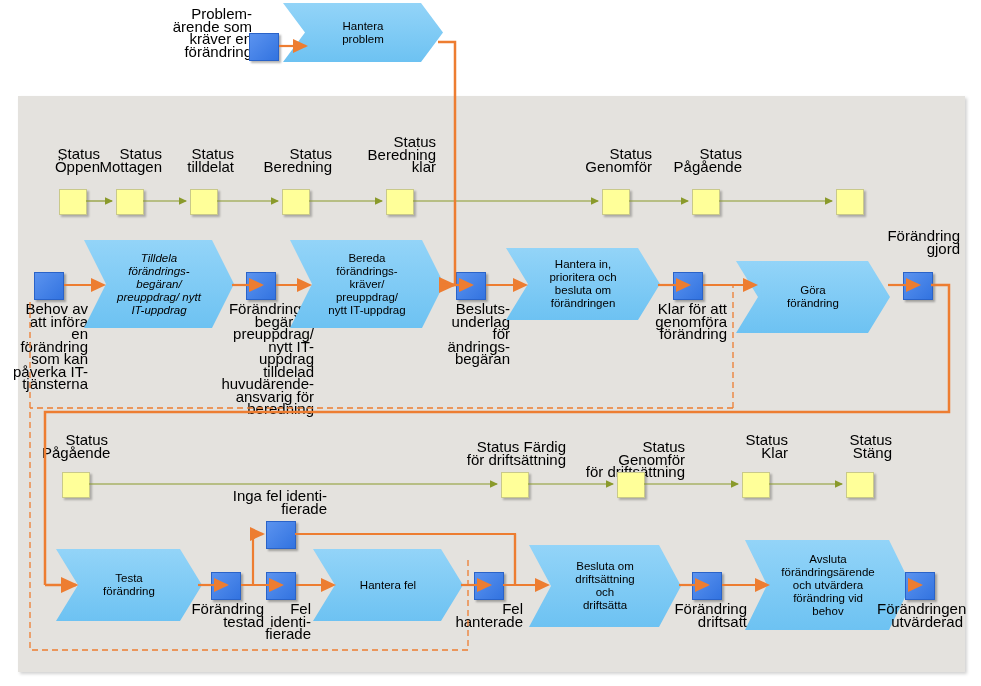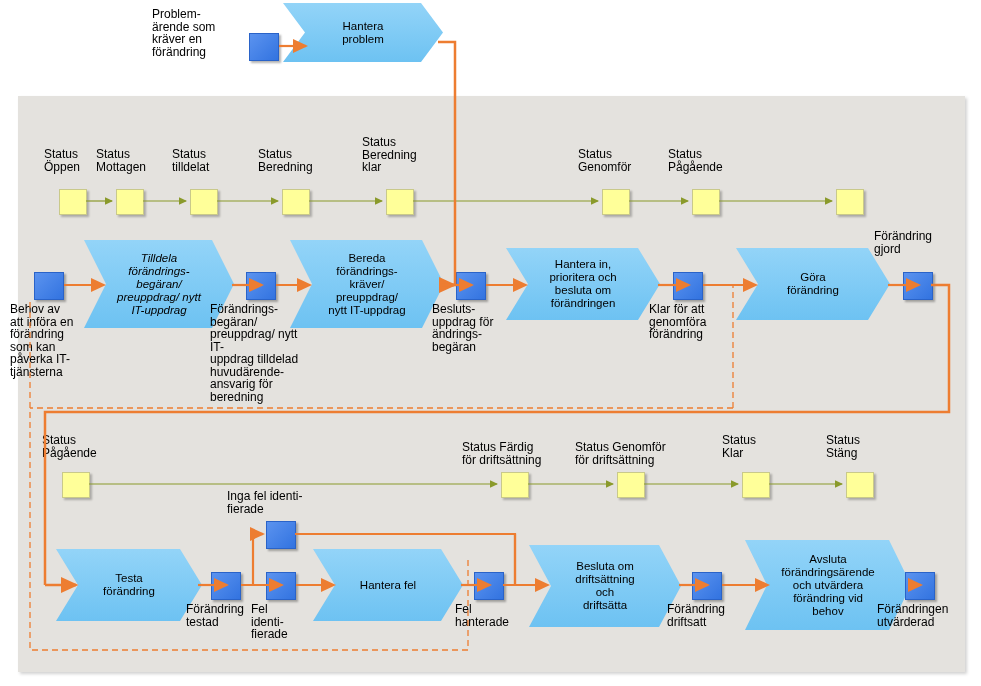--- a/index.html
+++ b/index.html
@@ -1,19 +1,19 @@
 <!DOCTYPE html>
 <html><head>
 <meta charset="utf-8">
 <style>
   html,body{margin:0;padding:0;background:#ffffff;}
   body{font-family:"Liberation Sans","DejaVu Sans",sans-serif;}
   #stage{position:relative;width:981px;height:686px;background:#ffffff;overflow:hidden;}
   #panel{position:absolute;left:18px;top:96px;width:947px;height:576px;background:#e4e2de;box-shadow:2px 2px 3px rgba(0,0,0,.18);}
-  .lbl{position:absolute;font-size:12px;line-height:12.5px;color:#000;text-align:left;white-space:pre-line;}
+  .lbl{position:absolute;font-size:15px;line-height:12.5px;color:#000;text-align:right;white-space:pre-line;}
   .ybox{position:absolute;width:26px;height:24px;background:#ffff99;border:1px solid #c9c98a;box-shadow:2px 2px 2px rgba(0,0,0,.25);}
   .bbox{position:absolute;width:28px;height:26px;background:#3d7fe8;background:linear-gradient(135deg,#5b93ef 0%,#3273e0 100%);border:1px solid #2a63c8;box-shadow:2px 2px 2px rgba(0,0,0,.3);}
   .chev{position:absolute;background:#7fcbf5;background:linear-gradient(180deg,#93d4f8 0%,#6dc2f2 100%);
         clip-path:polygon(0 0, calc(100% - 22px) 0, 100% 50%, calc(100% - 22px) 100%, 0 100%, 22px 50%);
         display:flex;align-items:center;justify-content:center;text-align:center;
         font-size:11.5px;line-height:13px;color:#000;filter:drop-shadow(2px 2px 2px rgba(0,0,0,.28));white-space:pre-line;padding:0 6px;box-sizing:border-box;}
   svg.ov{position:absolute;left:0;top:0;width:981px;height:686px;pointer-events:none;}
 </style>
 </head>
 <body>
@@ -79,35 +79,35 @@
 beredning</div>
 
   <div class="chev" style="left:290px;top:240px;width:154px;height:88px;">Bereda
 förändrings-
 kräver/
 preuppdrag/
 nytt IT-uppdrag</div>
 
   <div class="bbox" style="left:456px;top:272px;"></div>
   <div class="lbl" style="left:432px;top:303px;width:78px;">Besluts-
-uppdrag för
+underlag för
 ändrings-
 begäran</div>
 
   <div class="chev" style="left:506px;top:248px;width:154px;height:72px;">Hantera in,
 prioritera och
 besluta om
 förändringen</div>
 
   <div class="bbox" style="left:673px;top:272px;"></div>
   <div class="lbl" style="left:649px;top:303px;width:78px;">Klar för att
 genomföra
 förändring</div>
 
-  <div class="chev" style="left:736px;top:248px;width:154px;height:72px;">Göra
+  <div class="chev" style="left:736px;top:261px;width:154px;height:72px;">Göra
 förändring</div>
 
   <div class="bbox" style="left:903px;top:272px;"></div>
   <div class="lbl" style="left:874px;top:230px;width:86px;">Förändring
 gjord</div>
 
   <div class="lbl" style="left:42px;top:434px;width:66px;">Status
 Pågående</div>
   <div class="lbl" style="left:462px;top:441px;width:104px;">Status Färdig
 för driftsättning</div>

